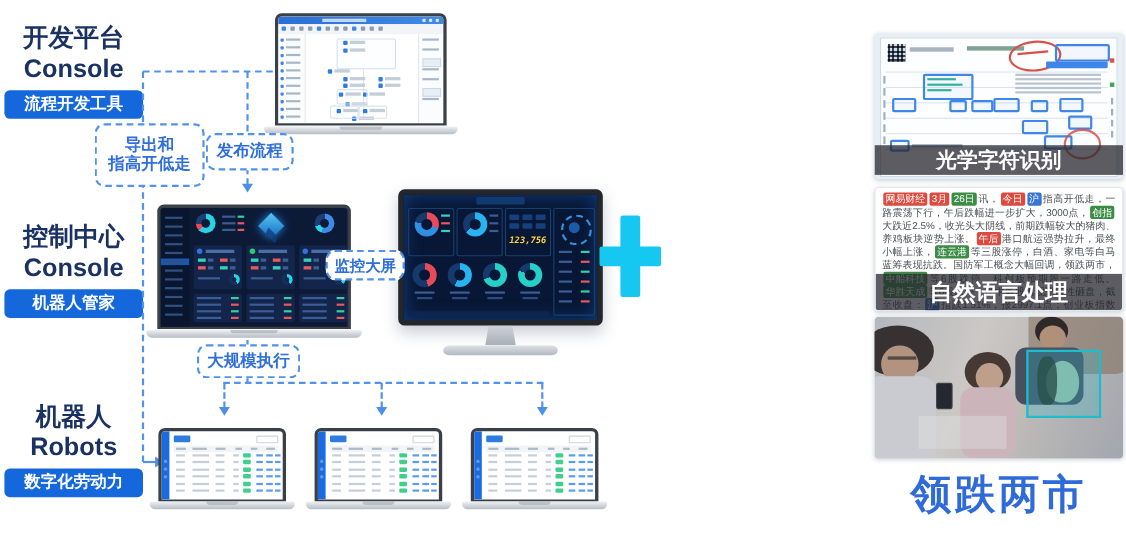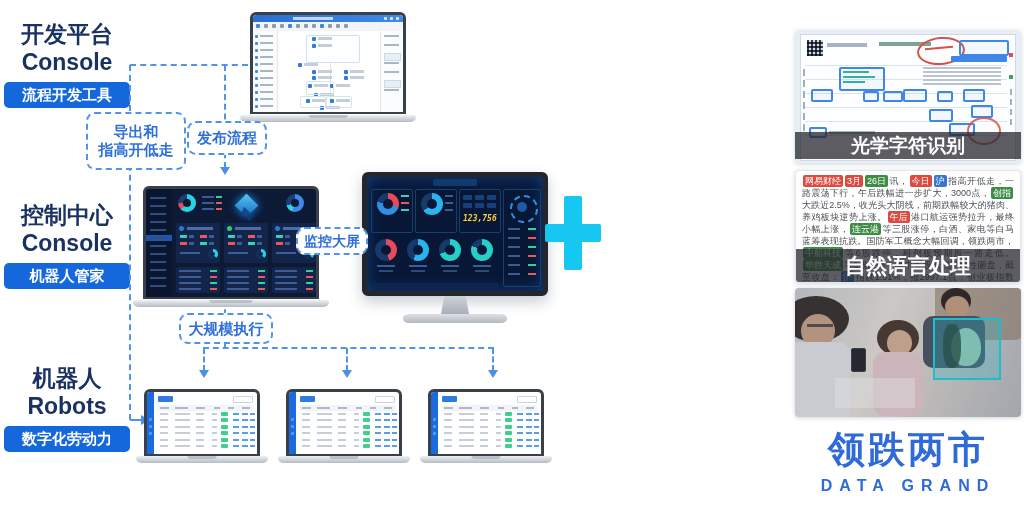--- a/index.html
+++ b/index.html
@@ -669,16 +669,15 @@
       <div style="position: absolute; left: 138px; top: 30px; width: 64px; height: 58px; border: 2px solid rgb(26, 216, 232); background: rgba(40, 210, 225, 0.28);">
         <div style="position: absolute; left: 16px; top: 8px; width: 30px; height: 38px; border-radius: 50% 50% 46% 46%; background: rgb(143, 216, 200);"></div>
         <div style="position: absolute; left: 8px; top: 4px; width: 18px; height: 44px; border-radius: 40%; background: rgb(39, 86, 78); opacity: 0.8;"></div>
       </div>
       <div style="position: absolute; inset: 0px; background: rgba(48, 52, 62, 0.16);"></div>
       <div style="position: absolute; left: 40px; top: 90px; width: 80px; height: 30px; background: rgba(230, 232, 236, 0.35);"></div>
     </div>
 
   <div class="logo" style="left:795px;top:430px;width:226px">
     <div class="zh">领跌两市</div>
-    <div class="en">DATA GRAND</div>
   </div>
 
 </div>
 
 </body></html>

